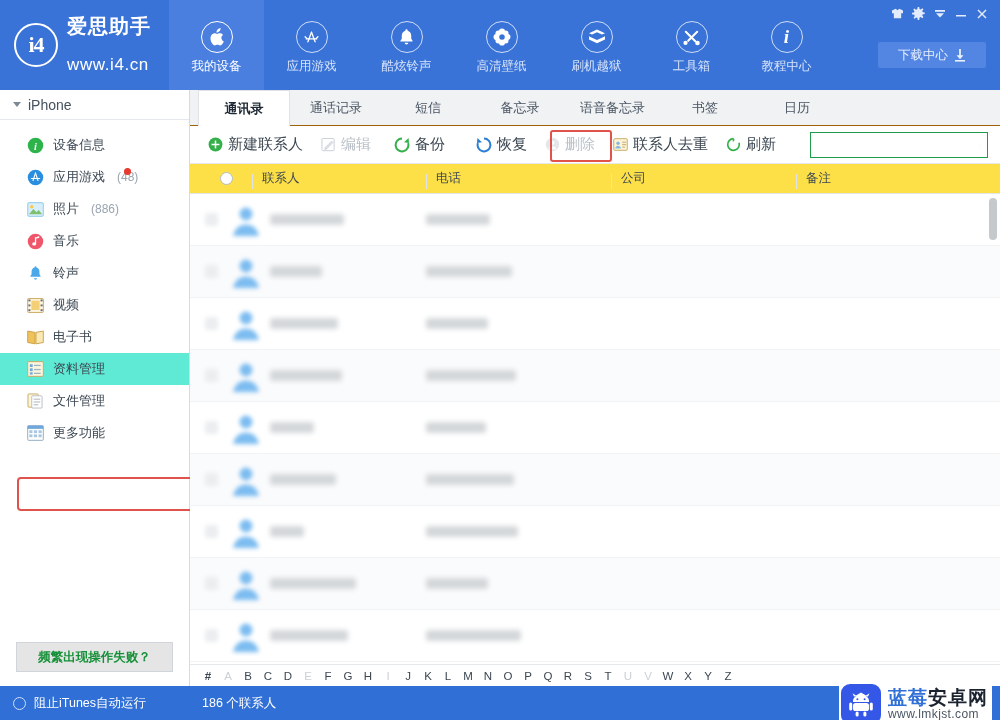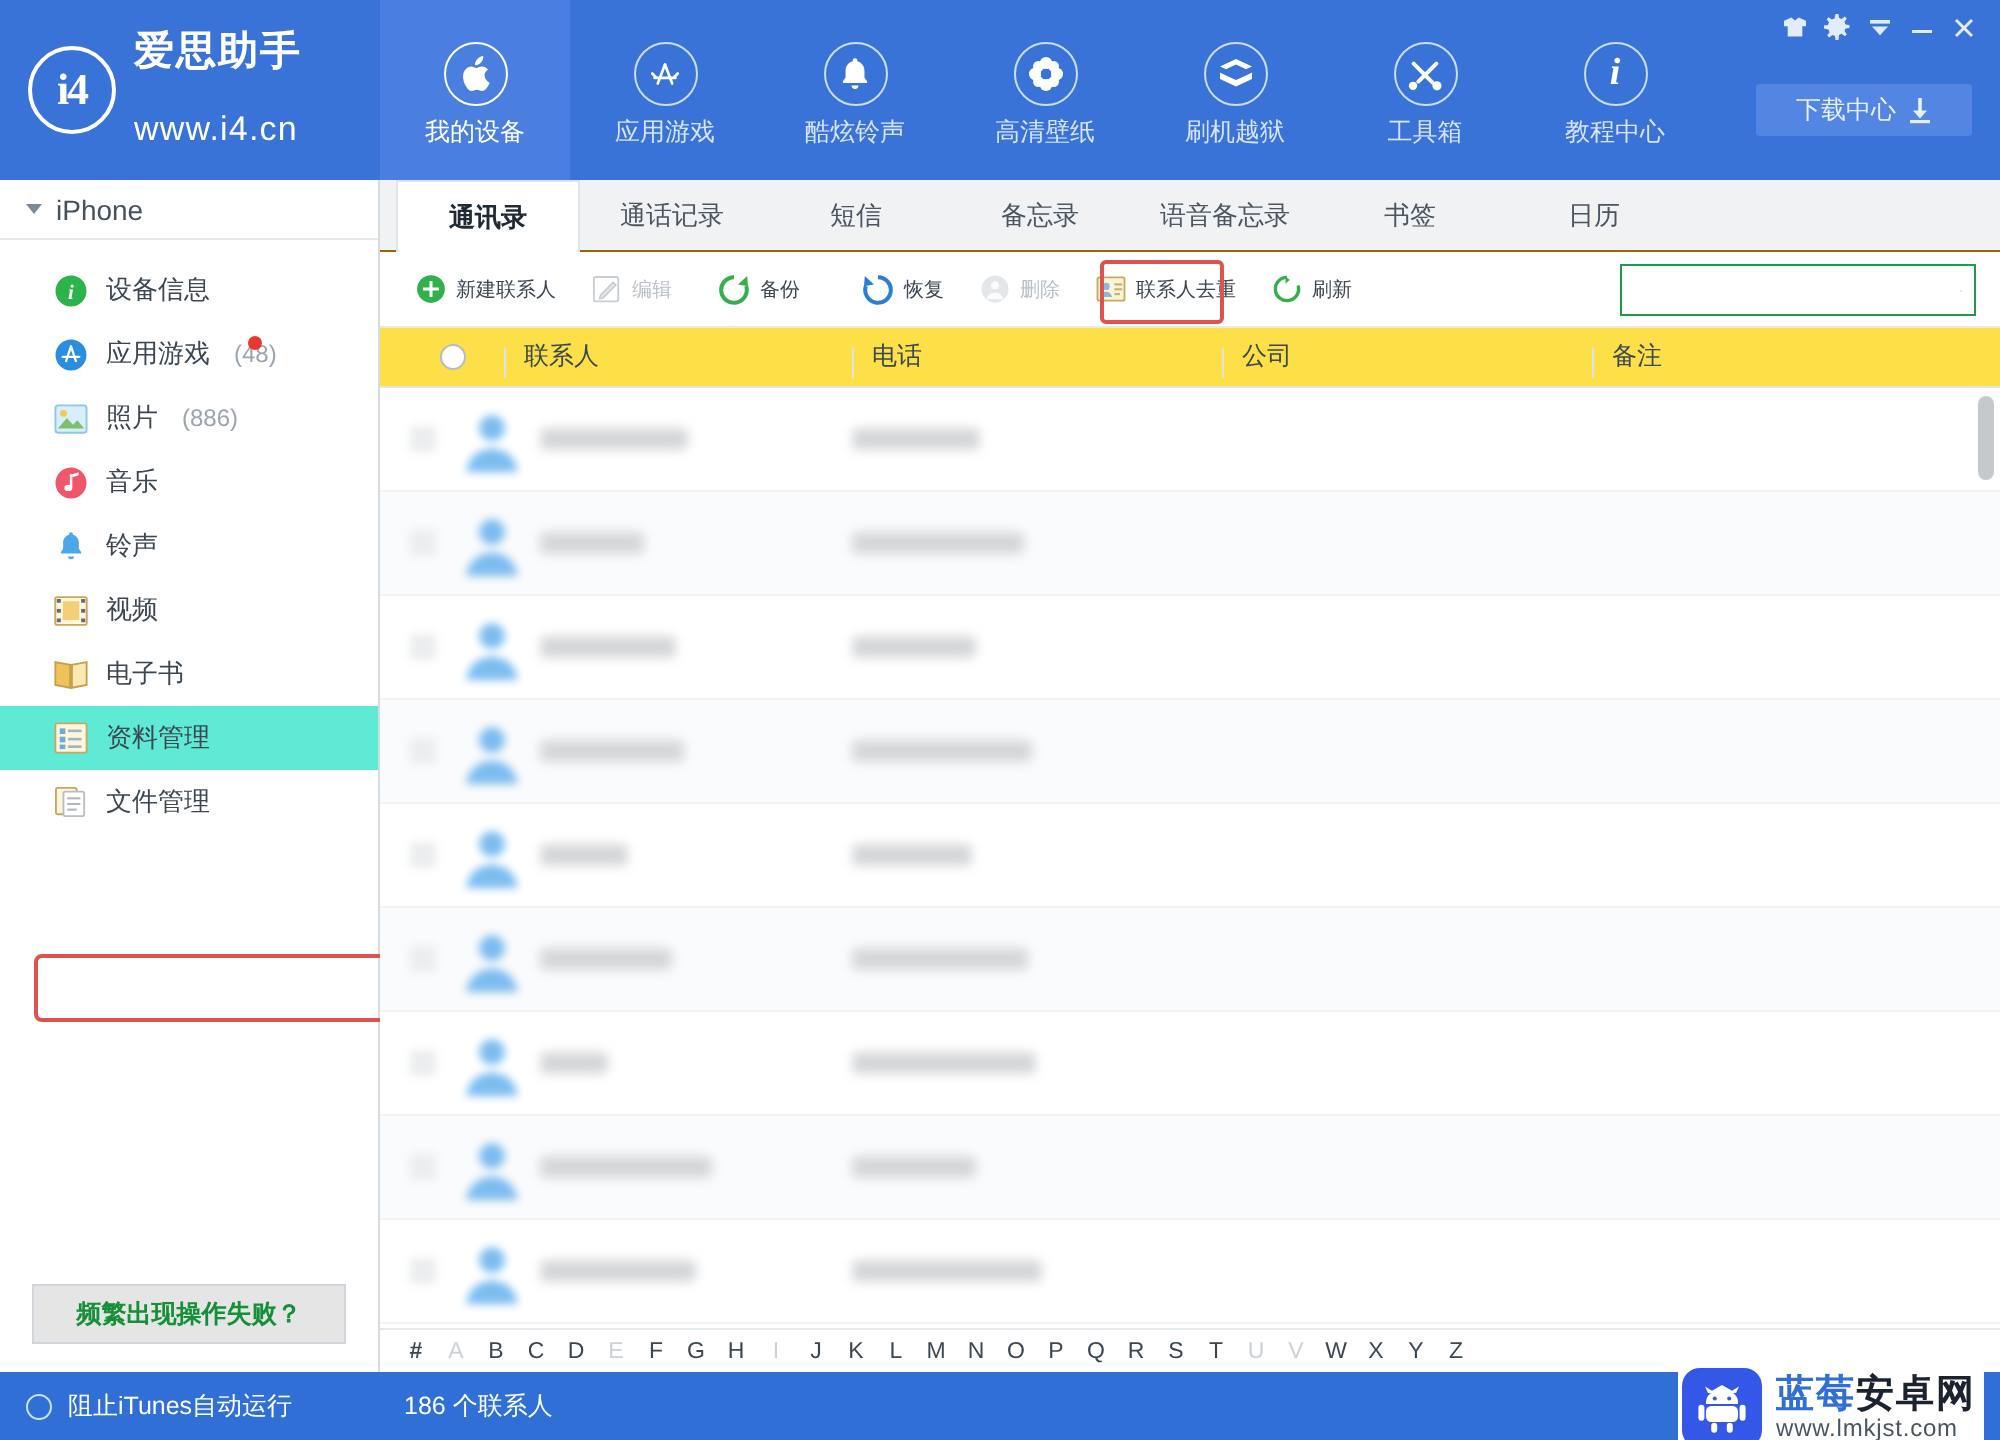--- a/index.html
+++ b/index.html
@@ -9,21 +9,21 @@
     background: #ffffff; overflow: hidden;
   }
   .app { position: relative; width: 1000px; height: 720px; display: flex; flex-direction: column; }
 
   
   .topbar {
     position: relative; height: 90px; background: #3a73d8;
     display: flex; align-items: stretch; flex: 0 0 90px;
   }
   .brand {
-    width: 190px; display: flex; align-items: center; gap: 9px;
+    width: 169px; display: flex; align-items: center; gap: 9px;
     padding-left: 14px; background: #3a73d8;
   }
   .brand-logo {
     width: 44px; height: 44px; border-radius: 50%;
     border: 2.5px solid #ffffff; color: #fff;
     display: flex; align-items: center; justify-content: center;
     font-size: 22px; font-weight: bold; letter-spacing: -1px;
     font-family: "Liberation Serif", serif;
   }
   .brand-text { color: #fff; line-height: 1.05; }
@@ -113,21 +113,21 @@
     font-size: 13px; color: #4a5662; cursor: pointer;
   }
   .tab.active { background: #ffffff; color: #1f2a35; font-weight: bold; border-top: 1px solid #dfe3e7; border-left: 1px solid #dfe3e7; border-right: 1px solid #dfe3e7; margin-bottom: -1px; }
 
   .toolbar {
     height: 38px; flex: 0 0 38px; display: flex; align-items: center;
     padding-left: 10px; gap: 3px; position: relative; border-bottom: 1px solid #e6e9ec;
   }
   .tbtn {
     display: flex; align-items: center; gap: 5px; padding: 4px 7px;
-    font-size: 10px; color: #3c4752; cursor: pointer; border-radius: 3px; white-space: nowrap;
+    font-size: 15px; color: #3c4752; cursor: pointer; border-radius: 3px; white-space: nowrap;
   }
   .tbtn.disabled { color: #b9c0c7; cursor: default; }
   .tbico { width: 16px; height: 16px; display: flex; align-items: center; justify-content: center; flex: 0 0 16px; }
 
   .backup-box {
     position: absolute; left: 360px; top: 4px; width: 62px; height: 32px;
     border: 2.5px solid #e0524c; border-radius: 3px; pointer-events: none;
   }
 
   .searchwrap {
@@ -480,20 +480,37 @@
                 <g fill="#b0b7be">
                   <rect x="7" y="6" width="7" height="1.1"></rect>
                   <rect x="7" y="9" width="7" height="1.1"></rect>
                   <rect x="7" y="12" width="5" height="1.1"></rect>
                 </g>
               </svg>
           </span>
           <span>文件管理</span>
         </div>
 
+        <div class="side-item">
+          <span class="sicon">
+            <svg width="17" height="16" viewBox="0 0 18 17">
+                <rect x=".7" y=".7" width="16.6" height="15.6" rx="1" fill="#fff" stroke="#8fa9bd"></rect>
+                <rect x=".7" y=".7" width="16.6" height="3.4" fill="#6fa8dc"></rect>
+                <g fill="#a7c6e0">
+                  <rect x="2.4" y="5.6" width="3.4" height="3"></rect>
+                  <rect x="7.3" y="5.6" width="3.4" height="3"></rect>
+                  <rect x="12.2" y="5.6" width="3.4" height="3"></rect>
+                  <rect x="2.4" y="10" width="3.4" height="3"></rect>
+                  <rect x="7.3" y="10" width="3.4" height="3"></rect>
+                  <rect x="12.2" y="10" width="3.4" height="3"></rect>
+                </g>
+              </svg>
+          </span>
+          <span>更多功能</span>
+        </div>
 
       </div>
 
       <div class="sel-box"></div>
 
       <div class="side-spacer"></div>
 
       <div class="fail-btn">
         <span>频繁出现操作失败？</span>
       </div>

